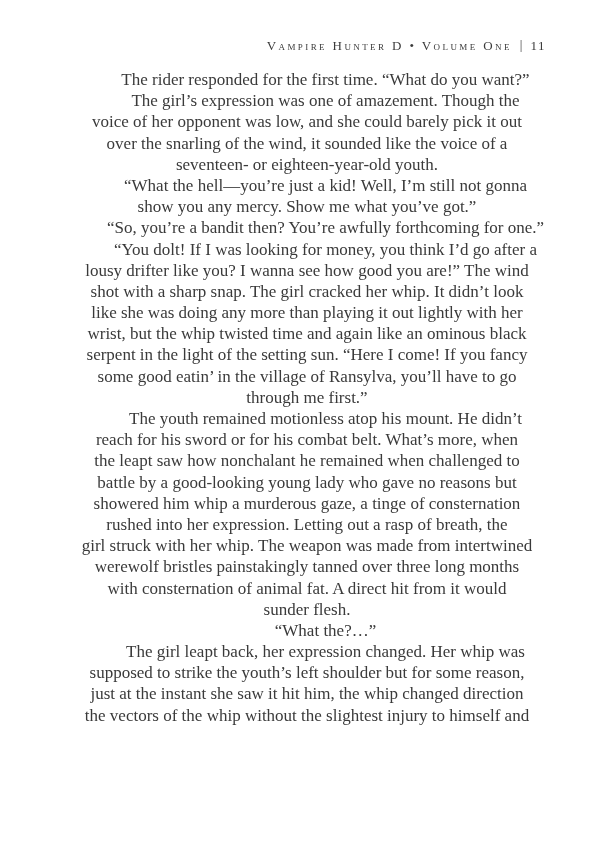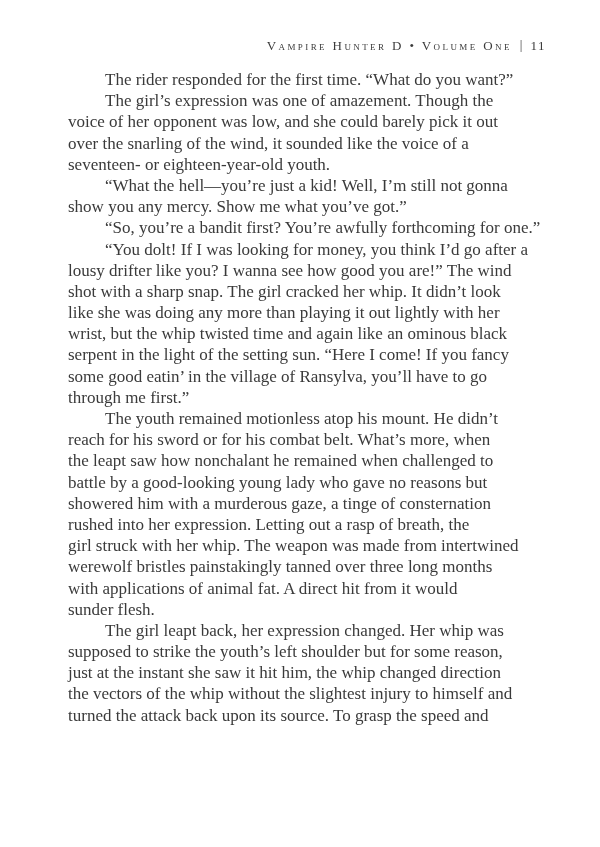--- a/index.html
+++ b/index.html
@@ -46,20 +46,21 @@
     text-align: left;
     color: #3a3a3a;
   }
   .paragraph {
     margin: 0;
     padding: 0;
   }
   .line {
     white-space: nowrap;
     height: 21.2px;
+    text-align: center;
   }
   .line.first {
     margin-left: 37px;
   }
 </style>
 </head>
 <body>
 
 <div class="page">
   <div class="running-header">
@@ -73,45 +74,47 @@
         <div class="line first">The girl’s expression was one of amazement. Though the</div>
         <div class="line">voice of her opponent was low, and she could barely pick it out</div>
         <div class="line">over the snarling of the wind, it sounded like the voice of a</div>
         <div class="line">seventeen- or eighteen-year-old youth.</div>
       </div>
       <div class="paragraph">
         <div class="line first">“What the hell—you’re just a kid! Well, I’m still not gonna</div>
         <div class="line">show you any mercy. Show me what you’ve got.”</div>
       </div>
       <div class="paragraph">
-        <div class="line first">“So, you’re a bandit first? You’re awfully forthcoming for one.”</div>
+        <div class="line first">“So, you’re a bandit then? You’re awfully forthcoming for one.”</div>
       </div>
       <div class="paragraph">
         <div class="line first">“You dolt! If I was looking for money, you think I’d go after a</div>
         <div class="line">lousy drifter like you? I wanna see how good you are!” The wind</div>
         <div class="line">shot with a sharp snap. The girl cracked her whip. It didn’t look</div>
         <div class="line">like she was doing any more than playing it out lightly with her</div>
         <div class="line">wrist, but the whip twisted time and again like an ominous black</div>
         <div class="line">serpent in the light of the setting sun. “Here I come! If you fancy</div>
         <div class="line">some good eatin’ in the village of Ransylva, you’ll have to go</div>
         <div class="line">through me first.”</div>
       </div>
       <div class="paragraph">
         <div class="line first">The youth remained motionless atop his mount. He didn’t</div>
         <div class="line">reach for his sword or for his combat belt. What’s more, when</div>
         <div class="line">the leapt saw how nonchalant he remained when challenged to</div>
         <div class="line">battle by a good-looking young lady who gave no reasons but</div>
-        <div class="line">showered him with a murderous gaze, a tinge of consternation</div>
+        <div class="line">showered him whip a murderous gaze, a tinge of consternation</div>
         <div class="line">rushed into her expression. Letting out a rasp of breath, the</div>
         <div class="line">girl struck with her whip. The weapon was made from intertwined</div>
         <div class="line">werewolf bristles painstakingly tanned over three long months</div>
-        <div class="line">with applications of animal fat. A direct hit from it would</div>
+        <div class="line">with consternation of animal fat. A direct hit from it would</div>
         <div class="line">sunder flesh.</div>
+      </div>
+      <div class="paragraph">
+        <div class="line first">“What the?…”</div>
       </div>
       <div class="paragraph">
         <div class="line first">The girl leapt back, her expression changed. Her whip was</div>
         <div class="line">supposed to strike the youth’s left shoulder but for some reason,</div>
         <div class="line">just at the instant she saw it hit him, the whip changed direction</div>
         <div class="line">the vectors of the whip without the slightest injury to himself and</div>
-        <div class="line">turned the attack back upon its source. To grasp the speed and</div>
       </div>
     </div>
 </div>
 
 </body></html>

